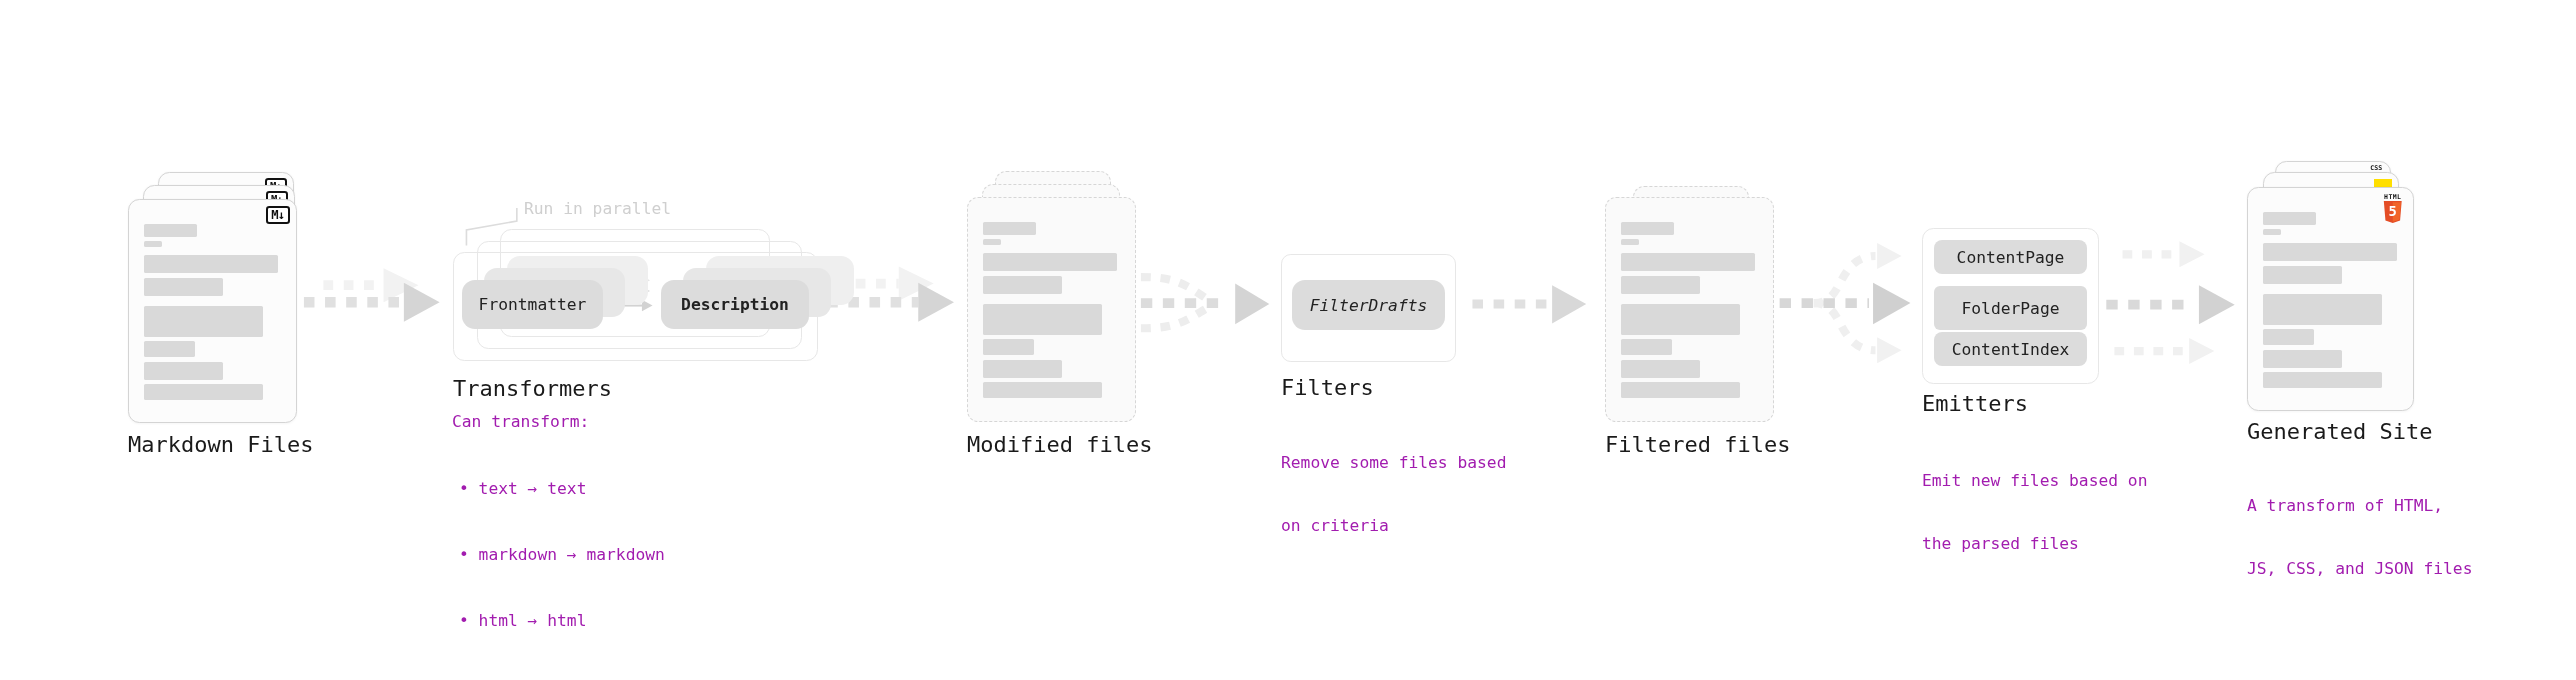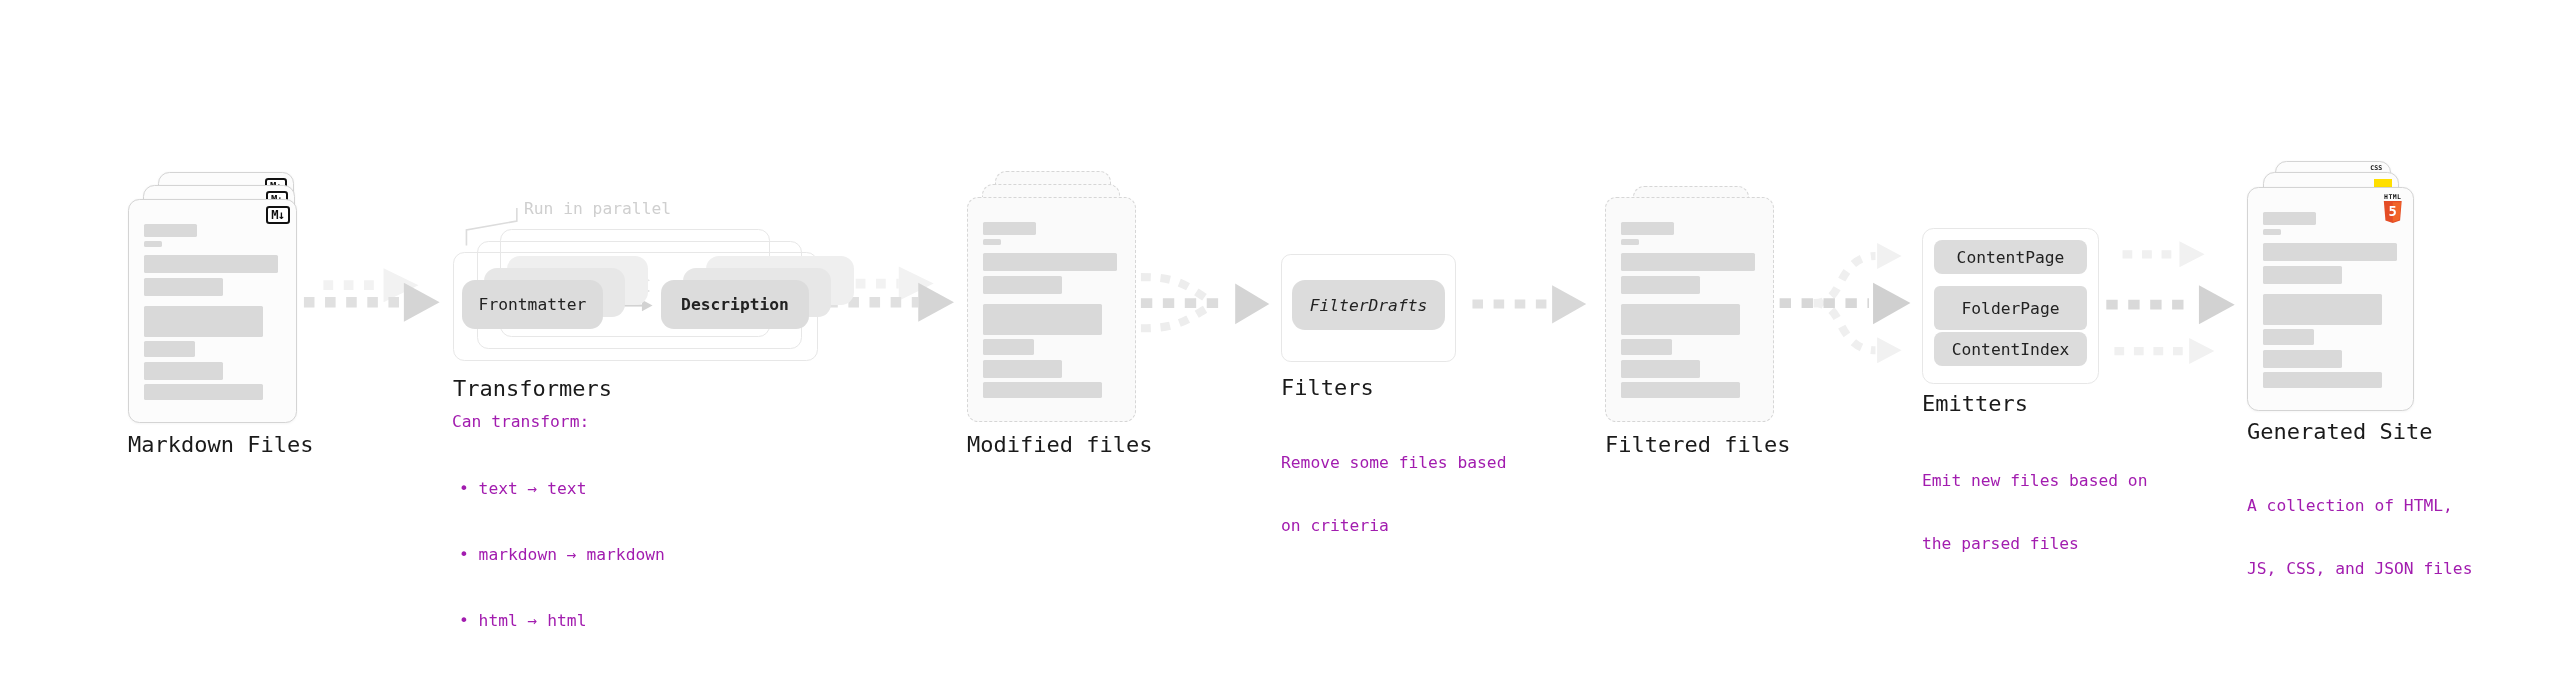--- a/index.html
+++ b/index.html
@@ -207,18 +207,18 @@
       <div class="bar" style="left: 14.6px; top: 41px; width: 18.7px; height: 5.7px;"></div>
       <div class="bar" style="left: 14.6px; top: 55px; width: 134px; height: 18px;"></div>
       <div class="bar" style="left: 14.6px; top: 78px; width: 79px; height: 18px;"></div>
       <div class="bar" style="left: 14.6px; top: 106px; width: 119px; height: 31px;"></div>
       <div class="bar" style="left: 14.6px; top: 141px; width: 51px; height: 16.3px;"></div>
       <div class="bar" style="left: 14.6px; top: 162px; width: 79px; height: 18px;"></div>
       <div class="bar" style="left: 14.6px; top: 184px; width: 119px; height: 16.3px;"></div>
     </div>
   <div class="title" style="left:2247px;top:419px;">Generated Site</div>
   <div class="body-text" style="left:2247px;top:453px;">
-    <div>A collection of HTML,</div>
+    <div>A transform of HTML,</div>
     <div>JS, CSS, and JSON files</div>
   </div>
 
 </div>
 
 
 </body></html>

